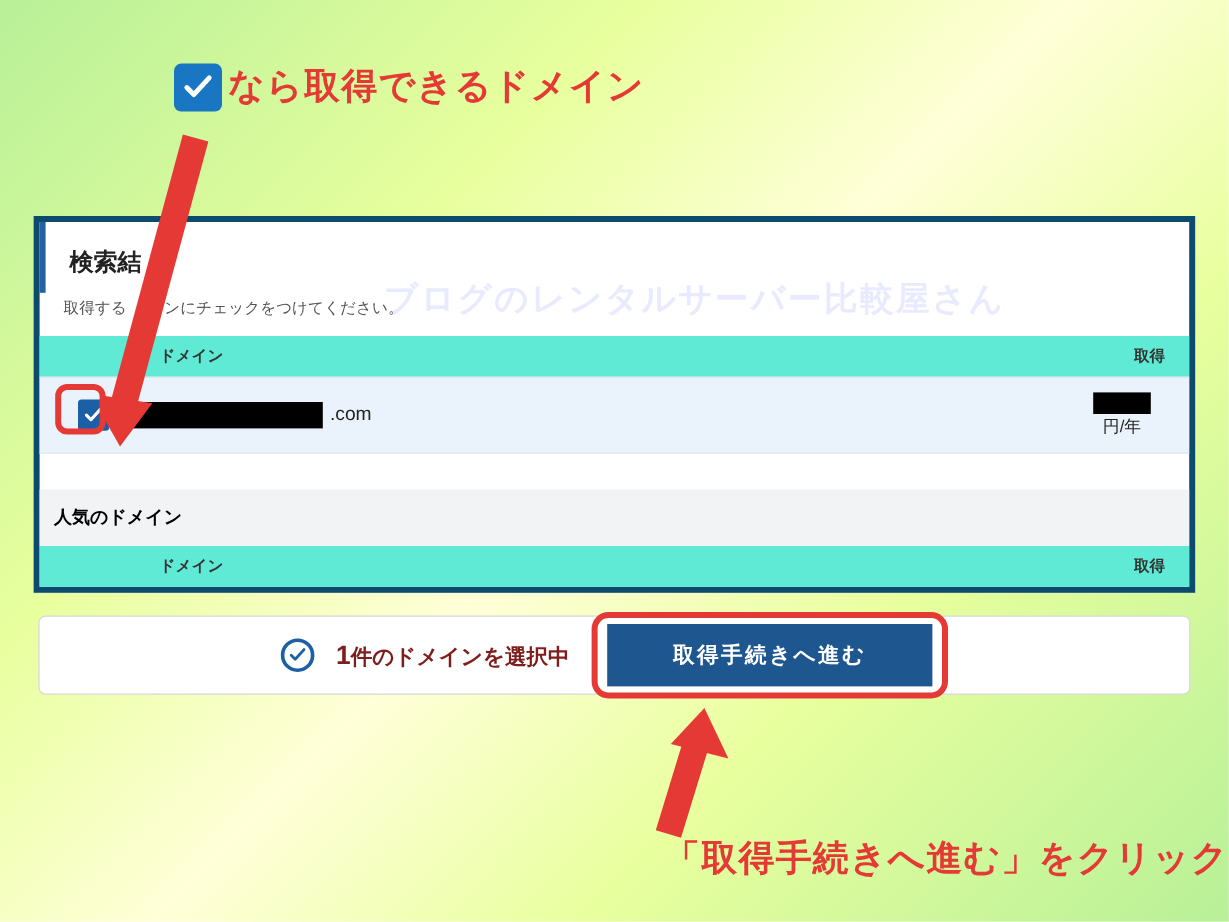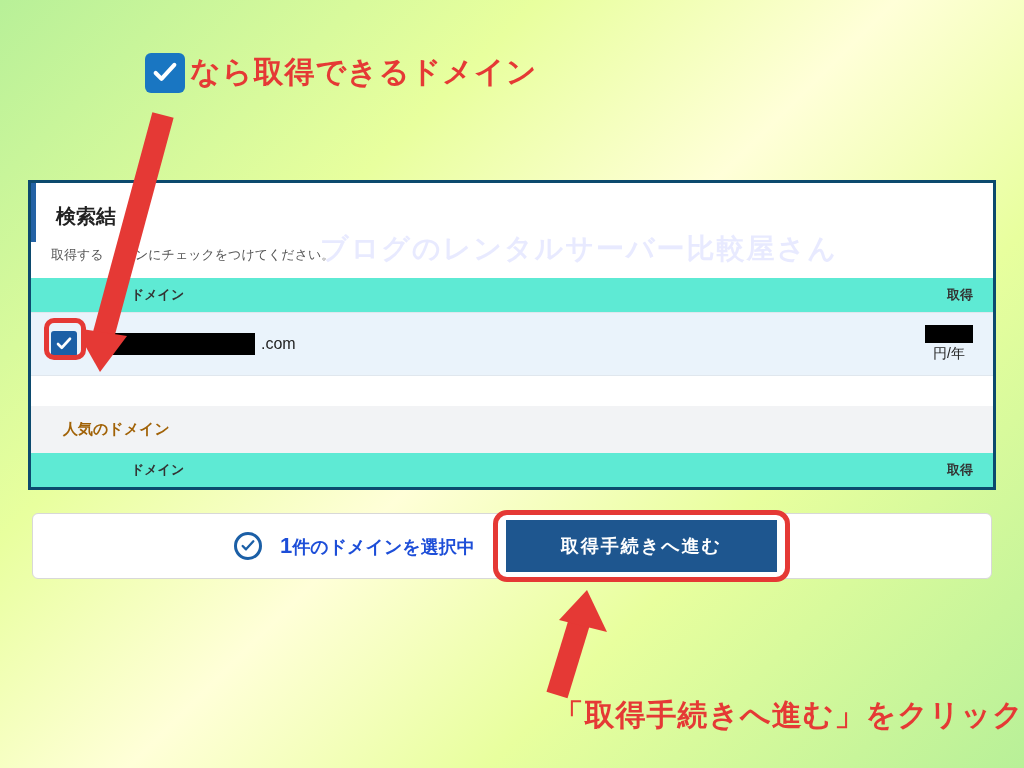--- a/index.html
+++ b/index.html
@@ -45,21 +45,21 @@
       z-index: 10;
     }
 
     
     .panel {
       position: absolute;
       left: 28px;
       right: 28px;
       top: 180px;
       background: #fff;
-      border: 3px solid #0c4a6e;
+      border: 5px solid #0c4a6e;
     }
     .section-header {
       padding: 20px 20px 12px;
       border-left: 5px solid #2362a5;
       margin-bottom: 4px;
     }
     .section-title {
       font-size: 20px;
       font-weight: bold;
       color: #222;
@@ -89,21 +89,21 @@
       color: #333;
       background: #5eead4;
     }
     .th-domain { flex: 0 0 90px; margin-left: 80px; }
     .th-get { margin-left: auto; }
 
     .domain-row {
       display: flex;
       align-items: center;
       background: #eaf3fb;
-      padding: 12px 20px;
+      padding: 12px 32px;
       border-top: 1px solid #e0e7ee;
       border-bottom: 1px solid #e0e7ee;
       position: relative;
     }
     .checkbox {
       width: 26px;
       height: 26px;
       background: #1b5fa6;
       border-radius: 3px;
       display: flex;
@@ -147,25 +147,25 @@
     }
     .price .blackout-small {
       width: 48px;
       height: 18px;
       background: #000;
     }
 
     .spacer-row { height: 30px; }
 
     .popular-header {
-      padding: 14px 32px;
+      padding: 14px 12px;
       background: #f2f3f5;
       font-size: 15px;
       font-weight: bold;
-      color: #a16207;
+      color: #000000;
     }
 
     .footer-bar {
       position: absolute;
       left: 32px;
       right: 32px;
       top: 513px;
       background: #fff;
       border: 1px solid #d8d8d8;
       border-radius: 6px;
@@ -181,21 +181,21 @@
       height: 28px;
       border: 3px solid #1b5fa6;
       border-radius: 50%;
       display: flex;
       align-items: center;
       justify-content: center;
     }
     .selected-text {
       font-size: 18px;
       font-weight: bold;
-      color: #1d4ed8;
+      color: #7f1d1d;
     }
     .selected-text .num { font-size: 22px; }
     .proceed-wrap {
       position: relative;
       border: 5px solid #e53935;
       border-radius: 14px;
       padding: 5px 8px;
     }
     .proceed-btn {
       background: #1e568f;

